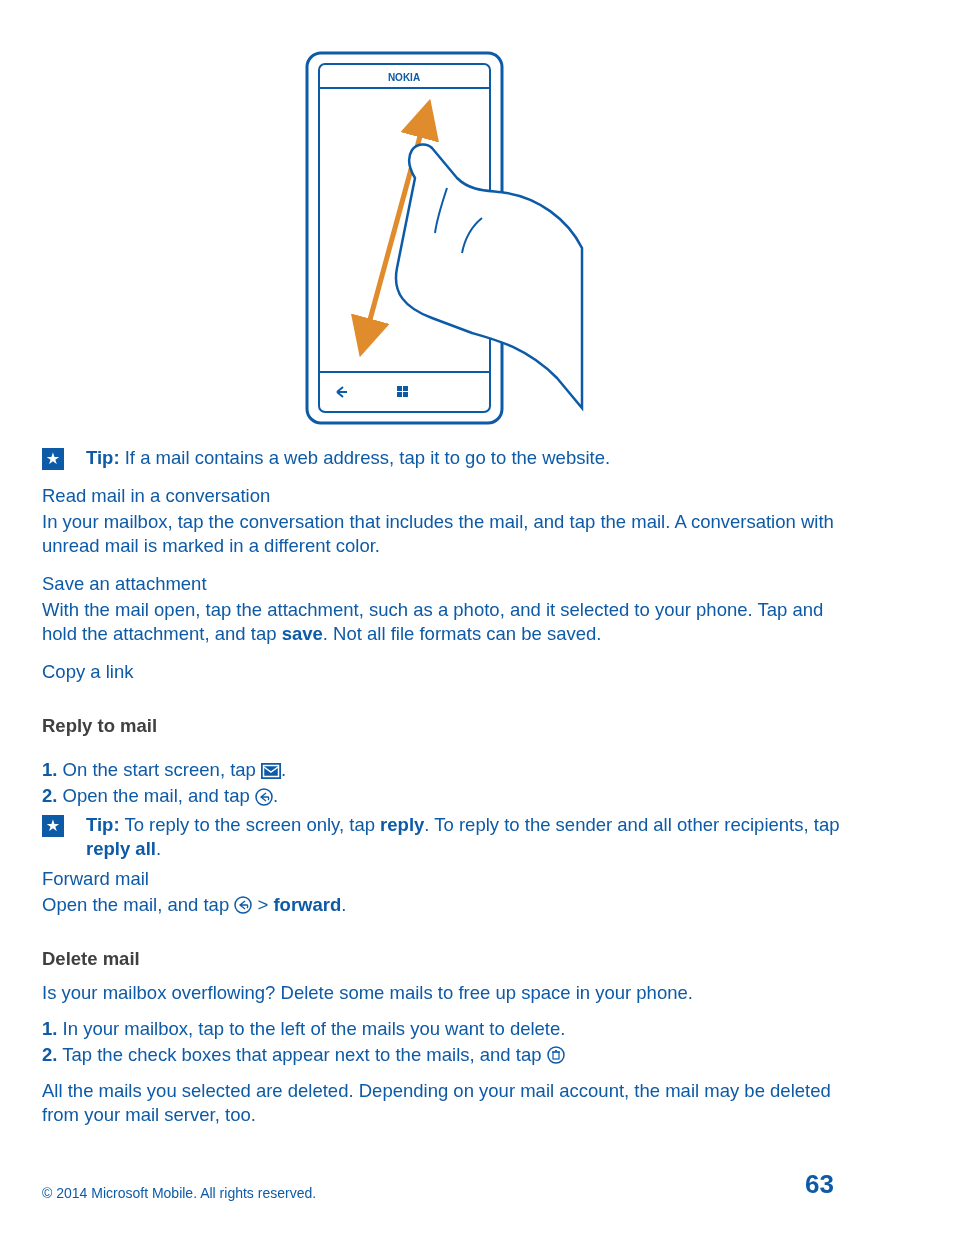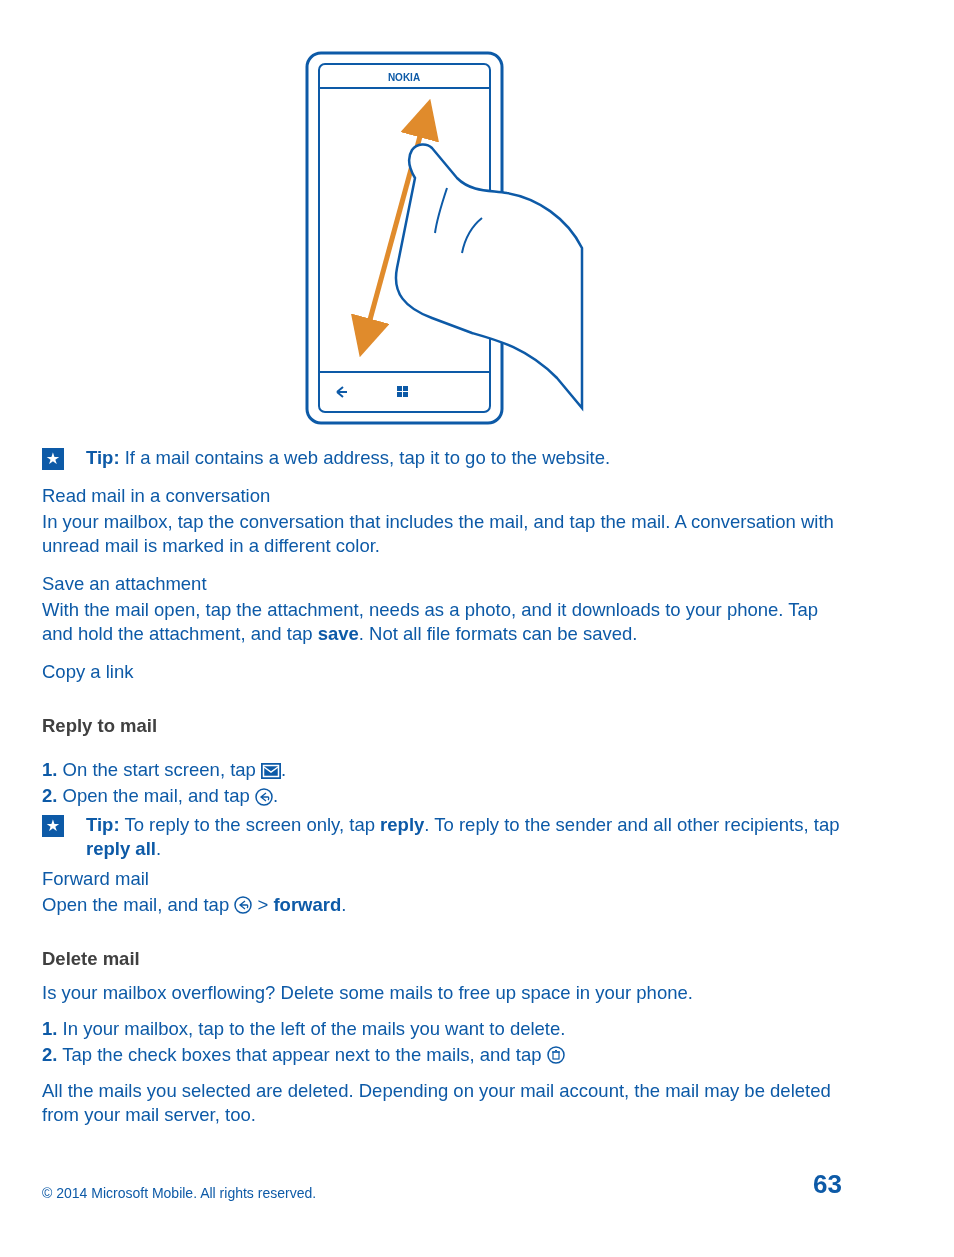--- a/index.html
+++ b/index.html
@@ -63,21 +63,21 @@
   .inline-icon {
     display: inline-flex;
     vertical-align: middle;
     position: relative;
     top: -1px;
   }
   .footer {
     position: absolute;
     bottom: 55px;
     left: 42px;
-    right: 42px;
+    right: 50px;
     display: flex;
     justify-content: space-between;
     align-items: flex-end;
   }
   .copyright {
     font-size: 14px;
     color: #0d5aa7;
   }
   .page-num {
     font-size: 26px;
@@ -148,21 +148,21 @@
     <div class="tip-text">
       <span class="bold">Tip:</span><span> If a mail contains a web address, tap it to go to the website.</span>
     </div>
   </div>
 
   <p class="section-heading">Read mail in a conversation</p>
   <p>In your mailbox, tap the conversation that includes the mail, and tap the mail. A conversation with unread mail is marked in a different color.</p>
 
   <p class="section-heading" style="margin-top:14px">Save an attachment</p>
   <p>
-    <span>With the mail open, tap the attachment, needs as a photo, and it downloads to your phone. Tap and hold the attachment, and tap </span><span class="bold">save</span><span>. Not all file formats can be saved.</span>
+    <span>With the mail open, tap the attachment, such as a photo, and it selected to your phone. Tap and hold the attachment, and tap </span><span class="bold">save</span><span>. Not all file formats can be saved.</span>
   </p>
 
   <p class="section-heading" style="margin-top:14px">Copy a link</p>
 
   <p class="bigger-heading">Reply to mail</p>
   <div class="spacer"></div>
   <p>
     <span class="step-num">1.</span><span> On the start screen, tap </span><span class="inline-icon">
         <svg width="20" height="16">
           <rect x="0.5" y="0.5" width="19" height="15" fill="#0d5aa7" stroke="#0d5aa7"></rect>

